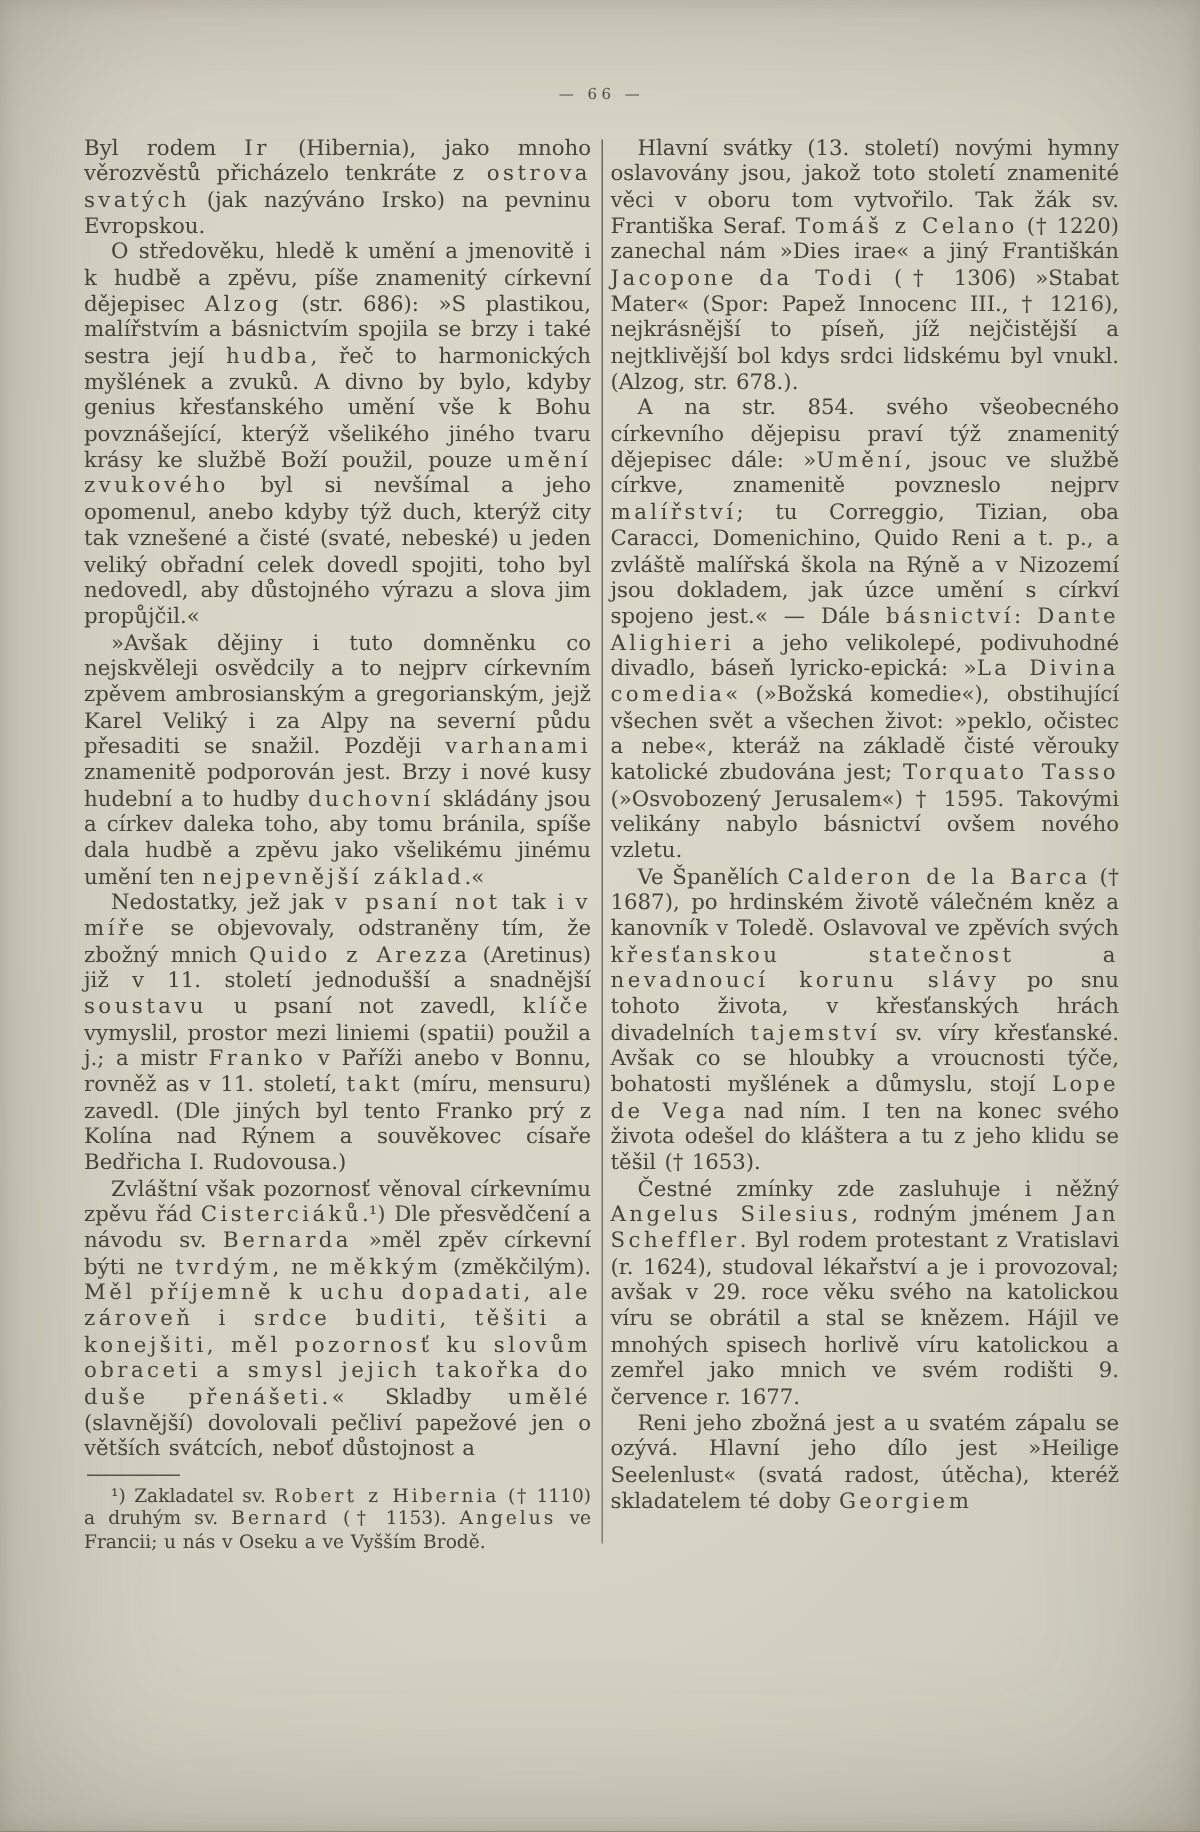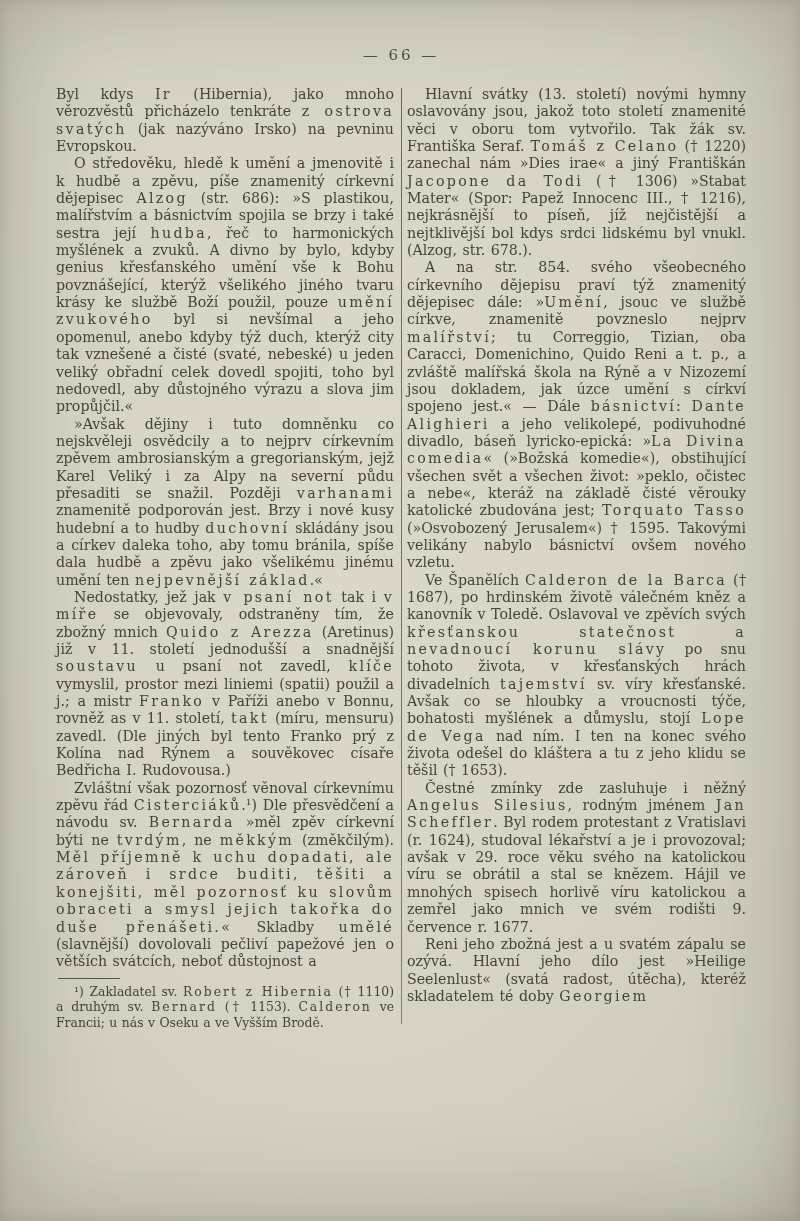--- a/index.html
+++ b/index.html
@@ -16,24 +16,24 @@
     padding: 42px 54px 0 56px;
     background:
       radial-gradient(ellipse at 45% 38%, #dcd9ca 0%, #d7d4c6 50%, #cdcabb 92%, #c4c1b2 100%);
     box-shadow: inset 0 0 110px rgba(82, 76, 58, 0.30), inset 0 0 14px rgba(82, 76, 58, 0.18);
     font-family: "DejaVu Serif", "Liberation Serif", serif;
     color: #45423a;
     overflow: hidden;
   }
   .page-number {
     text-align: center;
-    font-size: 15px;
+    font-size: 10px;
     letter-spacing: 3px;
     color: #4e4b41;
-    margin: 4px 0 22px 0;
+    margin: 16px 0 22px 0;
   }
   .columns {
     display: flex;
     align-items: stretch;
   }
   .col {
     width: 338px;
     flex: 0 0 338px;
   }
   .col.right {
@@ -72,29 +72,29 @@
 </head>
 <body>
 
 <div class="page">
   <div class="page-number">— 66 —</div>
 
   <div class="columns">
 
     <div class="col left">
       <div class="col-text">
-          <p class="para"><span>Byl kdys </span><span class="sp">Ir</span><span> (Hibernia), jako mnoho věrozvěstů přicházelo tenkráte </span><span class="sp">z ostrova svatých</span><span> (jak nazýváno Irsko) na pevninu Evropskou.</span></p>
+          <p class="para"><span>Byl rodem </span><span class="sp">Ir</span><span> (Hibernia), jako mnoho věrozvěstů přicházelo tenkráte </span><span class="sp">z ostrova svatých</span><span> (jak nazýváno Irsko) na pevninu Evropskou.</span></p>
           <p class="para indent"><span>O středověku, hledě k umění a jmenovitě i k hudbě a zpěvu, píše znamenitý církevní dějepisec </span><span class="sp">Alzog</span><span> (str. 686): »S plastikou, malířstvím a básnictvím spojila se brzy i také sestra její </span><span class="sp">hudba</span><span>, řeč to harmonických myšlének a zvuků. A divno by bylo, kdyby genius křesťanského umění vše k Bohu povznášející, kterýž všelikého jiného tvaru krásy ke službě Boží použil, pouze </span><span class="sp">umění zvukového</span><span> byl si nevšímal a jeho opomenul, anebo kdyby týž duch, kterýž city tak vznešené a čisté (svaté, nebeské) u jeden veliký obřadní celek dovedl spojiti, toho byl nedovedl, aby důstojného výrazu a slova jim propůjčil.«</span></p>
           <p class="para indent"><span>»Avšak dějiny i tuto domněnku co nejskvěleji osvědcily a to nejprv církevním zpěvem ambrosianským a gregorianským, jejž Karel Veliký i za Alpy na severní půdu přesaditi se snažil. Později </span><span class="sp">varhanami</span><span> znamenitě podporován jest. Brzy i nové kusy hudební a to hudby </span><span class="sp">duchovní</span><span> skládány jsou a církev daleka toho, aby tomu bránila, spíše dala hudbě a zpěvu jako všelikému jinému umění ten </span><span class="sp">nejpevnější základ</span><span>.«</span></p>
           <p class="para indent"><span>Nedostatky, jež jak </span><span class="sp">v psaní not</span><span> tak i </span><span class="sp">v míře</span><span> se objevovaly, odstraněny tím, že zbožný mnich </span><span class="sp">Quido z Arezza</span><span> (Aretinus) již v 11. století jednodušší a snadnější </span><span class="sp">soustavu</span><span> u psaní not zavedl, </span><span class="sp">klíče</span><span> vymyslil, prostor mezi liniemi (spatii) použil a j.; a mistr </span><span class="sp">Franko</span><span> v Paříži anebo v Bonnu, rovněž as v 11. století, </span><span class="sp">takt</span><span> (míru, mensuru) zavedl. (Dle jiných byl tento Franko prý z Kolína nad Rýnem a souvěkovec císaře Bedřicha I. Rudovousa.)</span></p>
           <p class="para indent"><span>Zvláštní však pozornosť věnoval církevnímu zpěvu řád </span><span class="sp">Cisterciáků</span><span>.¹) Dle přesvědčení a návodu sv. </span><span class="sp">Bernarda</span><span> »měl zpěv církevní býti ne </span><span class="sp">tvrdým</span><span>, ne </span><span class="sp">měkkým</span><span> (změkčilým). </span><span class="sp">Měl příjemně k uchu dopadati, ale zároveň i srdce buditi, těšiti a konejšiti, měl pozornosť ku slovům obraceti a smysl jejich takořka do duše přenášeti.«</span><span> Skladby </span><span class="sp">umělé</span><span> (slavnější) dovolovali pečliví papežové jen o větších svátcích, neboť důstojnost a</span></p>
         </div>
       <div class="footnote-rule"></div>
       <div class="footnote">
-          <p class="para indent"><span>¹) Zakladatel sv. </span><span class="sp">Robert z Hibernia</span><span> († 1110) a druhým sv. </span><span class="sp">Bernard</span><span> († 1153). </span><span class="sp">Calderon</span><span> ve Francii; u nás v Oseku a ve Vyšším Brodě.</span></p>
+          <p class="para indent"><span>¹) Zakladatel sv. </span><span class="sp">Robert z Hibernia</span><span> († 1110) a druhým sv. </span><span class="sp">Bernard</span><span> († 1153). </span><span class="sp">Angelus</span><span> ve Francii; u nás v Oseku a ve Vyšším Brodě.</span></p>
         </div>
     </div>
 
     <div class="divider"></div>
 
     <div class="col right">
       <div class="col-text">
           <p class="para indent"><span>Hlavní svátky (13. století) novými hymny oslavovány jsou, jakož toto století znamenité věci v oboru tom vytvořilo. Tak žák sv. Františka Seraf. </span><span class="sp">Tomáš z Celano</span><span> († 1220) zanechal nám »Dies irae« a jiný Františkán </span><span class="sp">Jacopone da Todi</span><span> († 1306) »Stabat Mater« (Spor: Papež Innocenc III., † 1216), nejkrásnější to píseň, jíž nejčistější a nejtklivější bol kdys srdci lidskému byl vnukl. (Alzog, str. 678.).</span></p>
           <p class="para indent"><span>A na str. 854. svého všeobecného církevního dějepisu praví týž znamenitý dějepisec dále: »</span><span class="sp">Umění</span><span>, jsouc ve službě církve, znamenitě povzneslo nejprv </span><span class="sp">malířství</span><span>; tu Correggio, Tizian, oba Caracci, Domenichino, Quido Reni a t. p., a zvláště malířská škola na Rýně a v Nizozemí jsou dokladem, jak úzce umění s církví spojeno jest.« — Dále </span><span class="sp">básnictví</span><span>: </span><span class="sp">Dante Alighieri</span><span> a jeho velikolepé, podivuhodné divadlo, báseň lyricko-epická: »</span><span class="sp">La Divina comedia</span><span>« (»Božská komedie«), obstihující všechen svět a všechen život: »peklo, očistec a nebe«, kteráž na základě čisté věrouky katolické zbudována jest; </span><span class="sp">Torquato Tasso</span><span> (»Osvobozený Jerusalem«) † 1595. Takovými velikány nabylo básnictví ovšem nového vzletu.</span></p>
           <p class="para indent"><span>Ve Španělích </span><span class="sp">Calderon de la Barca</span><span> († 1687), po hrdinském životě válečném kněz a kanovník v Toledě. Oslavoval ve zpěvích svých </span><span class="sp">křesťanskou statečnost a nevadnoucí korunu slávy</span><span> po snu tohoto života, v křesťanských hrách divadelních </span><span class="sp">tajemství</span><span> sv. víry křesťanské. Avšak co se hloubky a vroucnosti týče, bohatosti myšlének a důmyslu, stojí </span><span class="sp">Lope de Vega</span><span> nad ním. I ten na konec svého života odešel do kláštera a tu z jeho klidu se těšil († 1653).</span></p>

